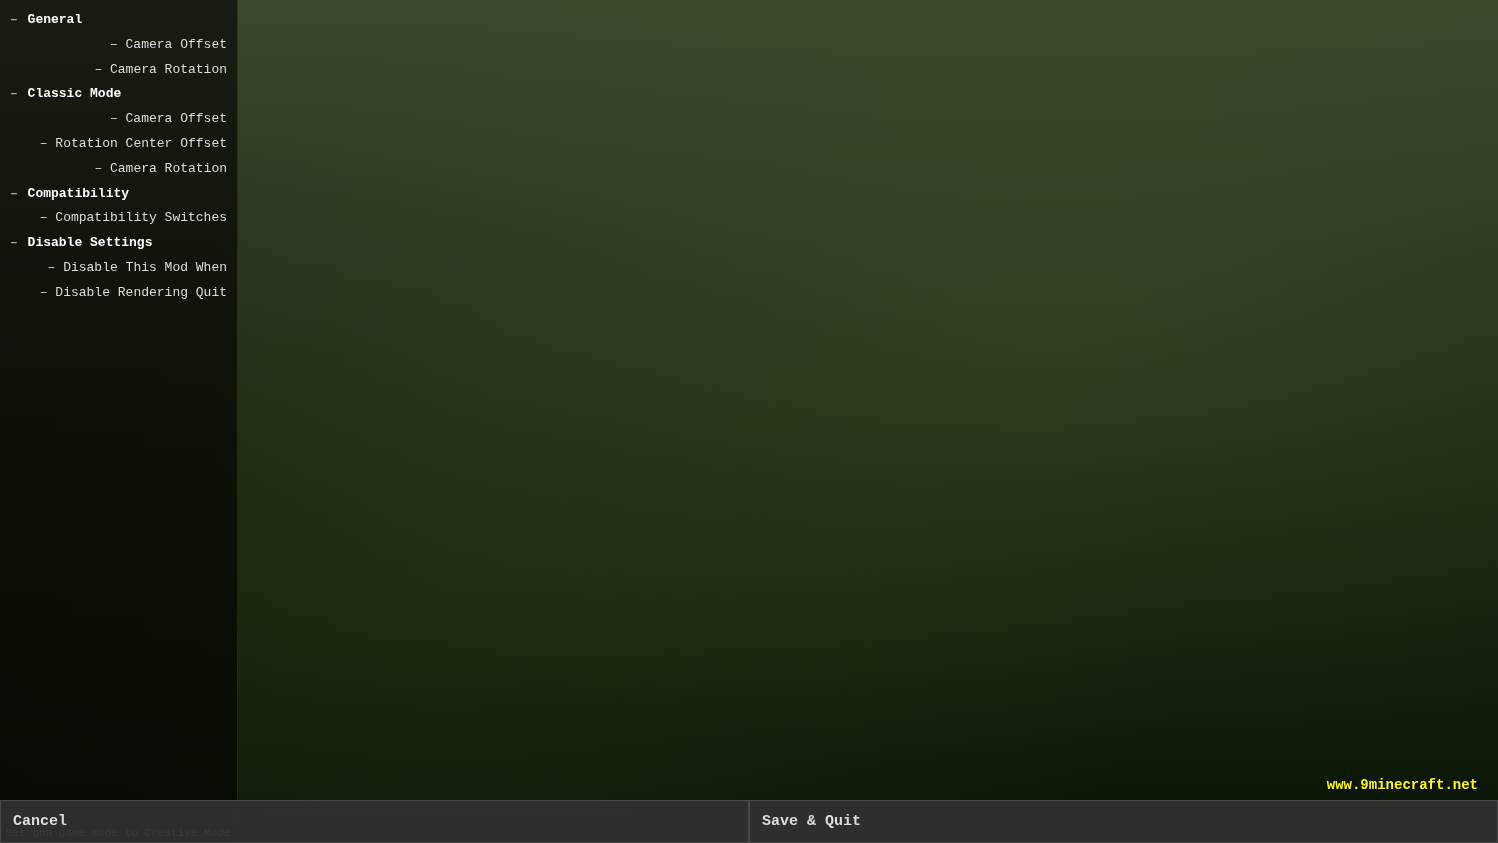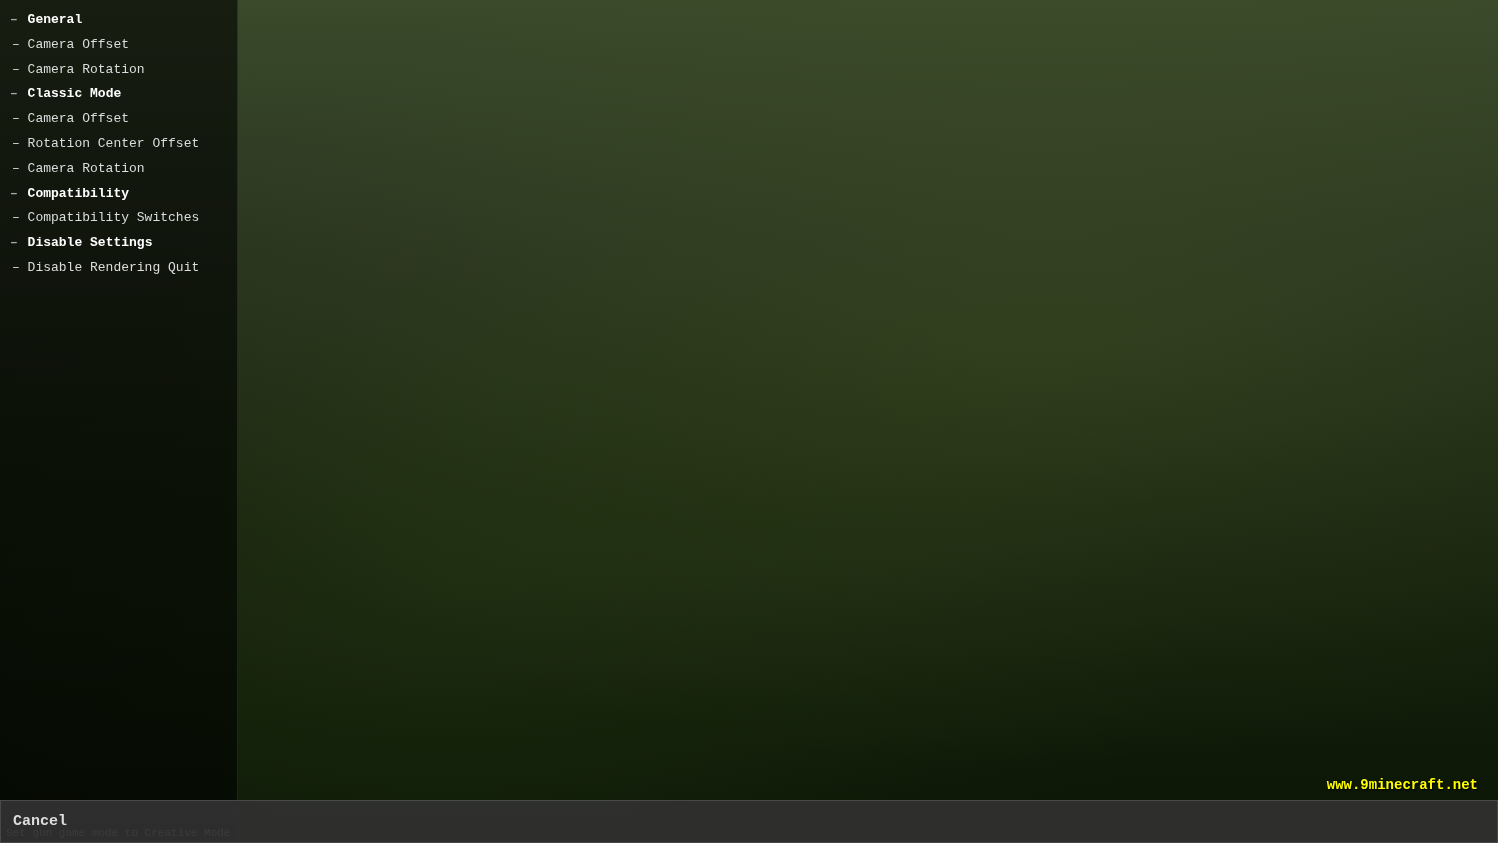--- a/index.html
+++ b/index.html
@@ -57,20 +57,21 @@
     }
 
     .sidebar-section.top-level {
       color: #fff;
       font-weight: bold;
     }
 
     .sidebar-section.sub {
       color: #ddd;
       padding-left: 8px;
+      text-align: right;
     }
 
     
     .title-bar {
       text-align: center;
       padding: 6px 0;
       color: #fff;
       font-size: 15px;
       font-weight: bold;
       background: rgba(0,0,0,0.3);
@@ -300,20 +301,23 @@
   <div class="sidebar-item sidebar-section top-level">
     <span class="sidebar-arrow">–</span> Compatibility
   </div>
   <div class="sidebar-item sidebar-section sub">
     – Compatibility Switches
   </div>
   <div class="sidebar-item sidebar-section top-level">
     <span class="sidebar-arrow">–</span> Disable Settings
   </div>
   <div class="sidebar-item sidebar-section sub">
+    – Disable This Mod When
+  </div>
+  <div class="sidebar-item sidebar-section sub">
     – Disable Rendering Quit
   </div>
 </div>
 
 <div class="content-wrapper">
 
   <div class="title-bar">
     <span>Real Camera</span>
   </div>
 
@@ -432,20 +436,21 @@
     <div class="expand-item">
       <span class="expand-icon">+</span>
       <span>Camera Rotation</span>
     </div>
 
     <div style="height: 60px;"></div>
   </div>
 
   <div style="position: absolute; bottom: 0; left: 0; right: 0; display: flex; z-index: 30;">
     <button class="bottom-btn cancel-btn">Cancel</button>
+    <button class="bottom-btn save-btn">Save &amp; Quit</button>
   </div>
 </div>
 
 <div class="status-bar">
   <span>Set gun game mode to Creative Mode</span>
 </div>
 
 <div class="watermark">www.9minecraft.net</div>
 
 </body></html>

